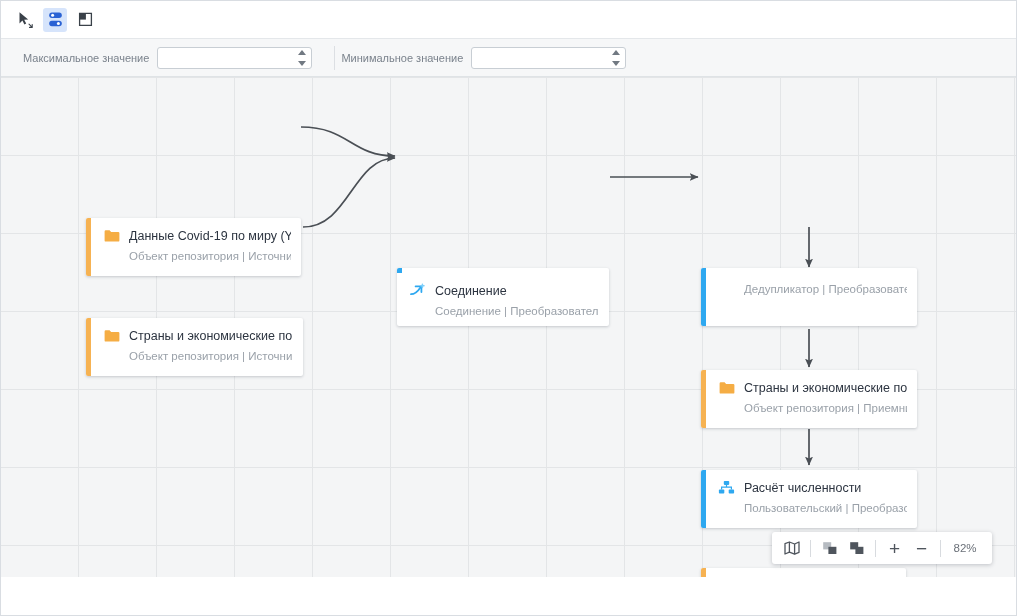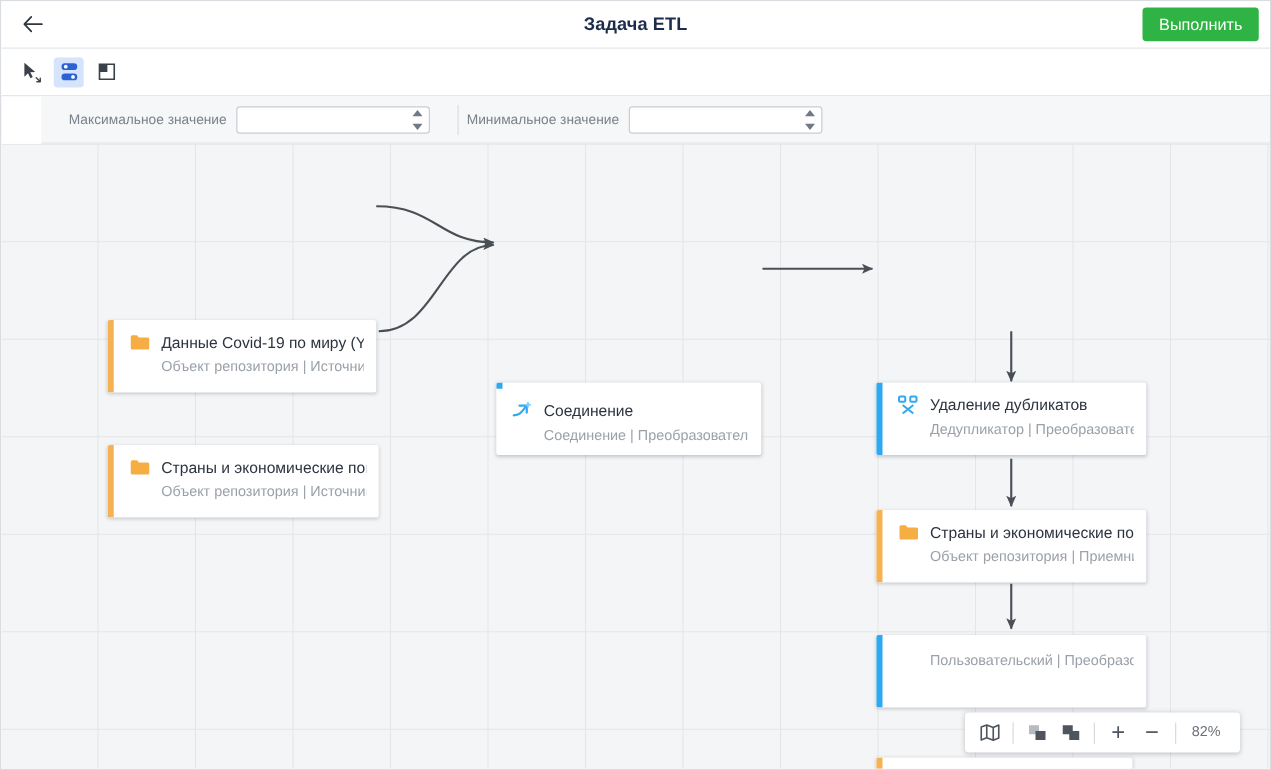--- a/index.html
+++ b/index.html
@@ -80,21 +80,20 @@
 
   
   .filterbar {
     height: 38px;
     background: #f6f7f8;
     border-bottom: 1px solid #dfe3e6;
     display: flex;
     align-items: center;
     padding-left: 22px;
     gap: 0;
-    margin-left: 32px;
   }
   .filter-group {
     display: flex;
     align-items: center;
     gap: 8px;
     padding-right: 22px;
   }
   .filter-group + .filter-group {
     padding-left: 6px;
     border-left: 1px solid #dcdfe3;
@@ -249,30 +248,20 @@
     line-height: 1;
     color: #4f555d;
     font-family: "Liberation Sans", sans-serif;
   }
 </style>
 </head>
 <body>
 
 <div id="app">
 
-  <div class="header">
-    <div class="back-btn">
-      <svg width="17" height="15" viewBox="0 0 17 15">
-        <path d="M7 1.5 L1.5 7.3 L7 13.1" fill="none" stroke="#30363d" stroke-width="1.4" stroke-linecap="round" stroke-linejoin="round"></path>
-        <path d="M1.8 7.3 H15.5" fill="none" stroke="#30363d" stroke-width="1.4" stroke-linecap="round"></path>
-      </svg>
-    </div>
-    <div class="page-title">Задача ETL</div>
-    <button class="run-btn">Выполнить</button>
-  </div>
 
   <div class="toolstrip">
 
     <div class="tool">
       <svg width="17" height="18" viewBox="0 0 17 18">
         <path d="M2.5 1.2 L2.5 12.4 L5.4 9.6 L7.4 13.6 L9.2 12.6 L7.2 8.8 L11.2 8.6 Z" fill="#3a4149"></path>
         <path d="M12 13.2 L15.2 16.4 M15.2 16.4 L15.2 13.6 M15.2 16.4 L12.5 16.4" fill="none" stroke="#3a4149" stroke-width="1.1" stroke-linecap="round"></path>
       </svg>
     </div>
 
@@ -388,30 +377,20 @@
           </span>
           <span class="ntitle">Соединение</span>
         </div>
         <div class="nsub">Соединение | Преобразователь</div>
       </div>
     </div>
 
     <div class="node" style="left:700px; top:191px; width:216px; height:58px;">
       <div class="accent accent-blue"></div>
       <div class="body">
-        <div class="row1">
-          <span class="nicon">
-            <svg width="17" height="16" viewBox="0 0 17 16">
-              <rect x="1.2" y="1.2" width="5" height="4.2" rx="1" fill="none" stroke="#2ea8f0" stroke-width="1.6"></rect>
-              <rect x="10.2" y="1.2" width="5" height="4.2" rx="1" fill="none" stroke="#2ea8f0" stroke-width="1.6"></rect>
-              <path d="M4.6 8.4 L12.2 14.4 M12.2 8.4 L4.6 14.4" stroke="#2ea8f0" stroke-width="1.6" stroke-linecap="round"></path>
-            </svg>
-          </span>
-          <span class="ntitle">Удаление дубликатов</span>
-        </div>
         <div class="nsub">Дедупликатор | Преобразователь</div>
       </div>
     </div>
 
     <div class="node" style="left:700px; top:293px; width:216px; height:58px;">
       <div class="accent accent-orange"></div>
       <div class="body">
         <div class="row1">
           <span class="nicon">
             <svg width="16" height="14" viewBox="0 0 16 14">
@@ -420,20 +399,31 @@
           </span>
           <span class="ntitle">Страны и экономические пок…</span>
         </div>
         <div class="nsub">Объект репозитория | Приемник</div>
       </div>
     </div>
 
     <div class="node" style="left:700px; top:393px; width:216px; height:58px;">
       <div class="accent accent-blue"></div>
       <div class="body">
+        <div class="row1">
+          <span class="nicon">
+            <svg width="17" height="15" viewBox="0 0 17 15">
+              <rect x="5.8" y="0.9" width="5.4" height="4" rx="0.8" fill="#2ea8f0"></rect>
+              <rect x="0.9" y="9.6" width="5.4" height="4" rx="0.8" fill="#2ea8f0"></rect>
+              <rect x="10.7" y="9.6" width="5.4" height="4" rx="0.8" fill="#2ea8f0"></rect>
+              <path d="M8.5 4.9 V7.2 M3.6 9.6 V7.2 H13.4 V9.6" fill="none" stroke="#2ea8f0" stroke-width="1.2"></path>
+            </svg>
+          </span>
+          <span class="ntitle">Расчёт численности</span>
+        </div>
         <div class="nsub">Пользовательский | Преобразова…</div>
       </div>
     </div>
 
     <div class="node" style="left:700px; top:491px; width:205px; height:58px;">
       <div class="accent accent-orange"></div>
       <div class="body">
         
         
       </div>

